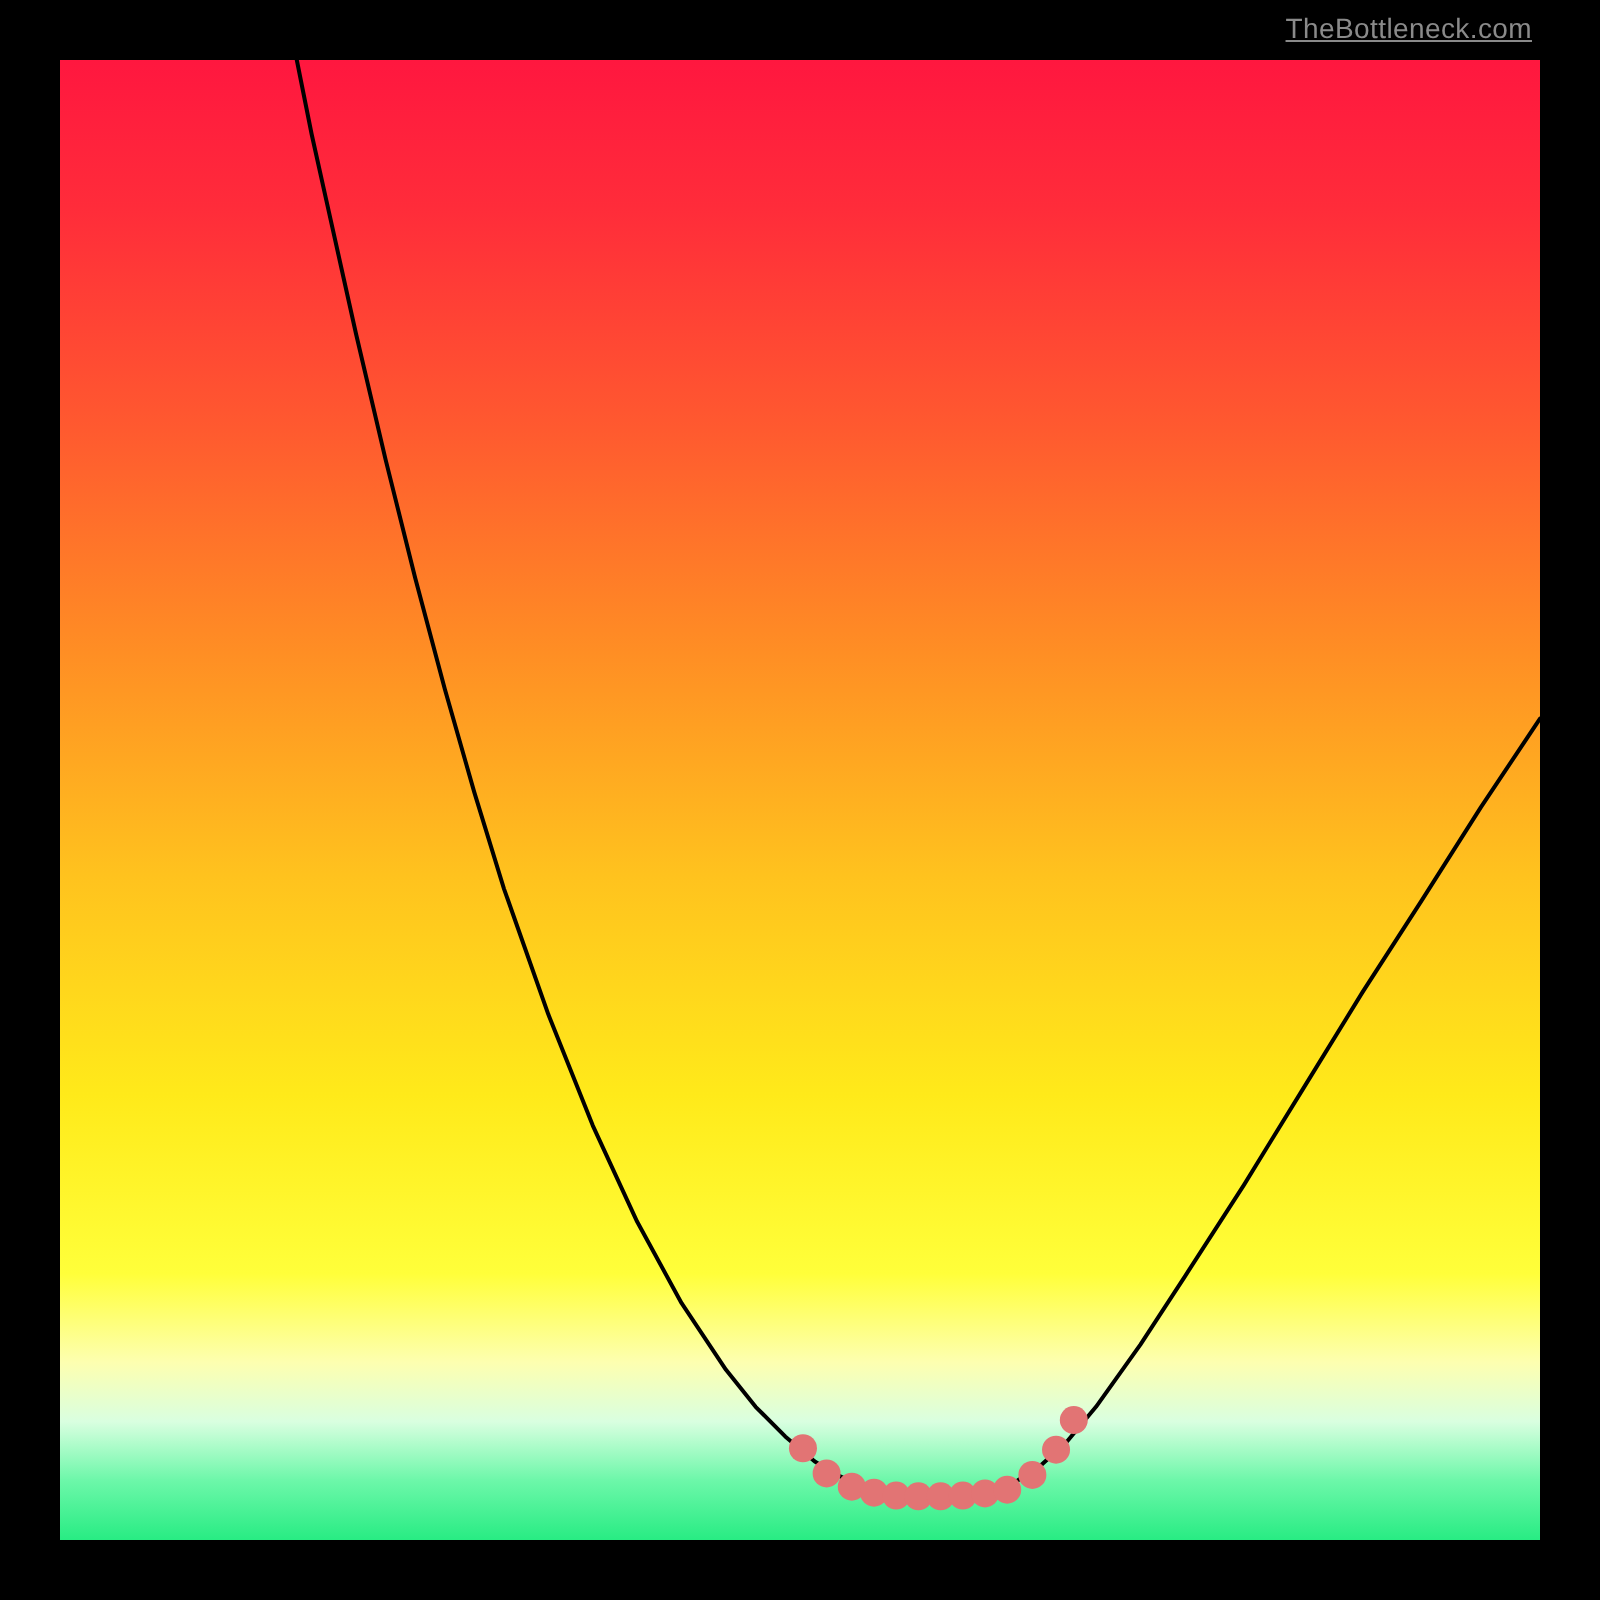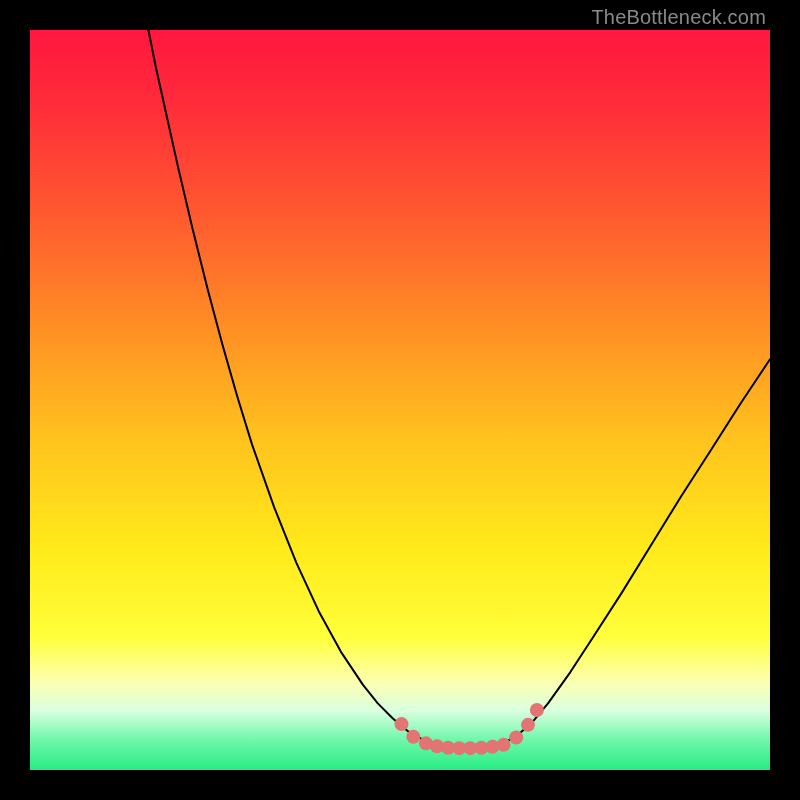--- a/index.html
+++ b/index.html
@@ -26,23 +26,24 @@
   }
   .gradient {
     position: absolute;
     inset: 0;
   }
   .watermark {
     position: absolute;
     top: 6px;
     right: 34px;
     color: #8a8a8a;
-    font-size: 20px;
+    font-size: 14px;
     letter-spacing: 0.2px;
     user-select: none;
+    text-decoration: underline;
   }
   svg.curve {
     position: absolute;
     inset: 0;
     width: 100%;
     height: 100%;
   }
 </style>
 </head>
 <body>

